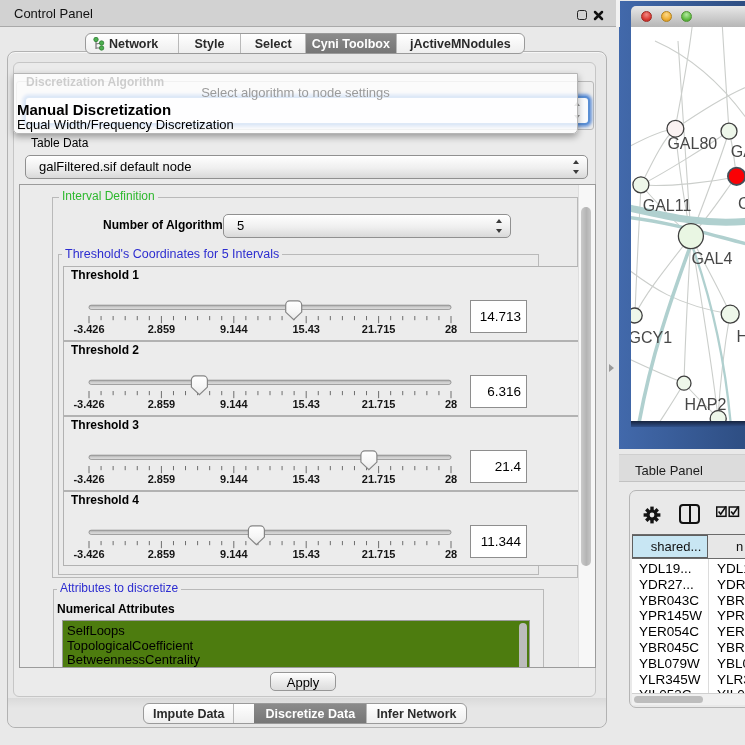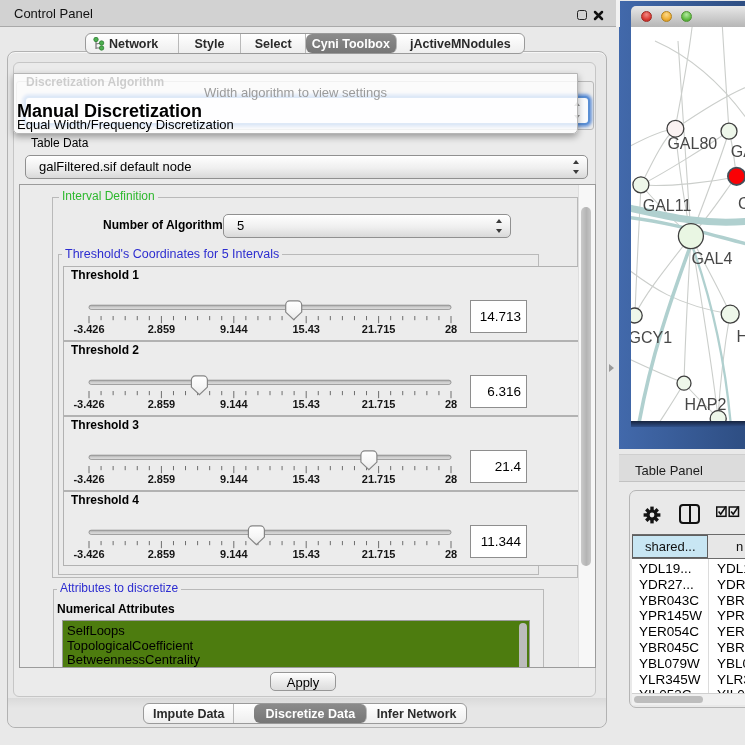--- a/index.html
+++ b/index.html
@@ -14,21 +14,21 @@
   border-right:3.5px solid transparent;border-bottom:4.5px solid #3a3a3a;}
 .stepper:after{content:"";position:absolute;left:1px;bottom:4px;border-left:3.5px solid transparent;
   border-right:3.5px solid transparent;border-top:4.5px solid #3a3a3a;}
 .gtitle{position:absolute;font-size:12px;background:#ebebeb;padding:0 3px;line-height:12px;}
 .gbox{position:absolute;border:1px solid #b9b9b9;border-radius:0;}
 .tabseg{position:absolute;display:flex;height:21px;border:1px solid #9a9a9a;border-radius:6px;
   background:linear-gradient(#ffffff,#eeeeee);overflow:hidden;box-sizing:border-box;}
 .tabseg .seg{display:flex;align-items:center;justify-content:center;font-size:12.5px;font-weight:bold;
   color:#2b2b2b;border-right:1px solid #b9b9b9;box-sizing:border-box;}
 .tabseg .seg:last-child{border-right:none;}
-.tabseg .sel{background:linear-gradient(#8b8b8b,#767676);color:#fff;border-radius:6px;}
+.tabseg .sel{background:linear-gradient(#8b8b8b,#767676);color:#fff;}
 .thblock{position:absolute;left:43px;width:524px;height:75px;border:1px solid #b2b2b2;
   box-sizing:border-box;background:#ececec;}
 .thblock .lbl{position:absolute;left:7px;top:1px;font-size:12px;font-weight:bold;color:#000;}
 .thblock .vbox{position:absolute;left:406px;top:33px;width:57px;height:33px;background:#fff;
   border:1px solid #8e8e8e;box-sizing:border-box;}
 .thblock .vbox span{position:absolute;right:5px;top:8px;font-size:13.5px;}
 </style>
 </head>
 <body>
 <div id="app">
@@ -135,21 +135,21 @@
 <svg class="abs" style="left:716px;top:505px;" width="24" height="13" viewBox="0 0 24 13">
   <rect x="0.7" y="2" width="9.3" height="9.3" fill="none" stroke="#111" stroke-width="1.5"></rect>
   <path d="M2.6,6.6 L4.7,9.2 L10,1.4" stroke="#111" stroke-width="1.6" fill="none"></path>
   <rect x="13.2" y="2" width="9.3" height="9.3" fill="none" stroke="#111" stroke-width="1.5"></rect>
   <path d="M15.1,6.6 L17.2,9.2 L22.5,1.4" stroke="#111" stroke-width="1.6" fill="none"></path>
 </svg>
 
 <div class="abs" style="left:632px;top:534px;width:113px;height:25px;background:#e7e7e7;
   border-top:1px solid #6b6b6b;border-bottom:1px solid #6b6b6b;box-sizing:border-box;">
   <div class="abs" style="left:0;top:0;width:76px;height:23px;background:#c8e6f3;border:1px solid #5f5f5f;box-sizing:border-box;
-    text-indent:12px;font-size:13px;line-height:22px;color:#111;">shared...</div>
+    text-align:center;text-indent:12px;font-size:13px;line-height:22px;color:#111;">shared...</div>
   <div class="abs" style="left:104px;top:4px;font-size:13px;color:#111;">n</div>
 </div>
 
 <div class="abs" style="left:632px;top:559px;width:113px;height:134px;background:#ffffff;overflow:hidden;">
   <div class="abs" style="left:7px;top:2px;font-size:13.5px;color:#000;line-height:15.8px;">
     YDL19...<br>YDR27...<br>YBR043C<br>YPR145W<br>YER054C<br>YBR045C<br>YBL079W<br>YLR345W<br>YIL053C
   </div>
   <div class="abs" style="left:85px;top:2px;font-size:13.5px;color:#000;line-height:15.8px;">
     YDL1<br>YDR2<br>YBR0<br>YPR1<br>YER0<br>YBR0<br>YBL0<br>YLR3<br>YIL0
   </div>
@@ -369,20 +369,20 @@
 
 <div class="tabseg" style="left:143px;top:703px;width:324px;">
   <div class="seg" style="width:97px;">Impute Data</div>
   <div class="seg sel" style="width:121px;margin-left:20px;">Discretize Data</div>
   <div class="seg" style="width:106px;">Infer Network</div>
 </div>
 
 <div class="abs" style="left:13px;top:73px;width:565px;height:61px;background:rgba(255,255,255,0.80);
   border:1px solid #b5b5b5;border-radius:0 0 5px 5px;box-sizing:border-box;
   box-shadow:0 3px 7px rgba(0,0,0,0.35);">
-  <div class="abs" style="left:0;right:0;top:11px;text-align:center;font-size:13px;color:#9b9b9b;">Width algorithm to view settings</div>
-  <div class="abs" style="left:3px;top:27px;font-size:18px;font-weight:bold;color:#000;">Manual Discretization</div>
+  <div class="abs" style="left:0;right:0;top:11px;text-align:center;font-size:13px;color:#9b9b9b;">Select algorithm to node settings</div>
+  <div class="abs" style="left:3px;top:27px;font-size:15px;font-weight:bold;color:#000;">Manual Discretization</div>
   <div class="abs" style="left:3px;top:43px;font-size:13px;color:#000;">Equal Width/Frequency Discretization</div>
 </div>
 
 <div class="abs" style="left:609px;top:364px;width:0;height:0;border-top:4px solid transparent;border-bottom:4px solid transparent;border-left:5px solid #9a9a9a;"></div>
 
 </div>
 
 </body></html>

